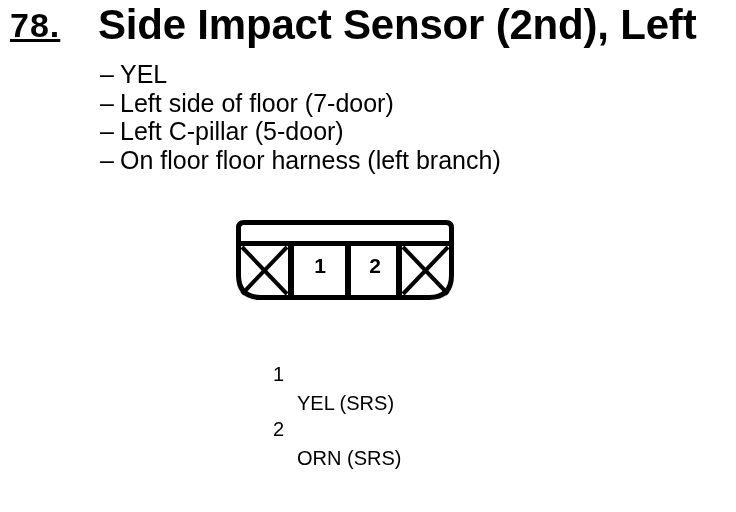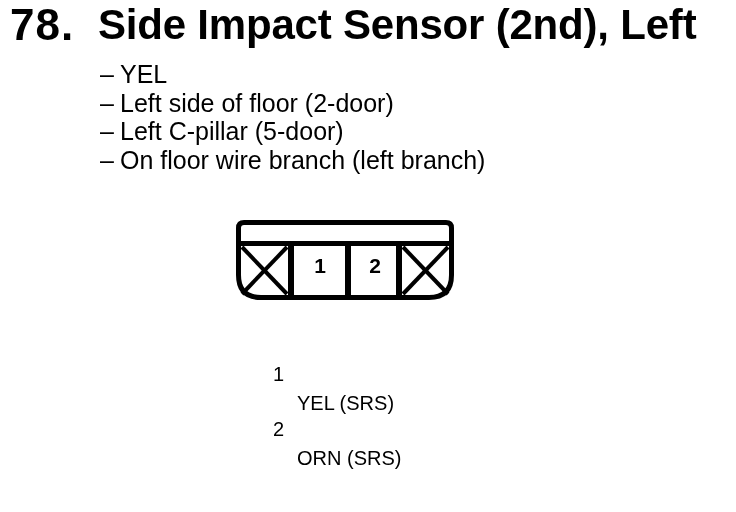--- a/index.html
+++ b/index.html
@@ -14,24 +14,25 @@
     background: #ffffff;
     color: #000000;
     font-family: "Liberation Sans", sans-serif;
     overflow: hidden;
   }
   
   .entry-number {
     position: absolute;
     left: 10px;
     top: 5px;
-    font-size: 44px;
+    font-size: 34px;
     line-height: 40px;
     font-weight: bold;
     letter-spacing: 1px;
+    text-decoration: underline;
   }
   .entry-title {
     position: absolute;
     left: 98px;
     top: 5px;
     font-size: 42px;
     line-height: 40px;
     font-weight: bold;
     letter-spacing: -0.2px;
   }
@@ -90,29 +91,29 @@
   <div class="entry-number">78.</div>
   <div class="entry-title">Side Impact Sensor (2nd), Left</div>
 
   <div class="notes">
     <div class="note-row">
       <span class="note-dash">–</span>
       <span class="note-text">YEL</span>
     </div>
     <div class="note-row">
       <span class="note-dash">–</span>
-      <span class="note-text">Left side of floor (2-door)</span>
+      <span class="note-text">Left side of floor (7-door)</span>
     </div>
     <div class="note-row">
       <span class="note-dash">–</span>
       <span class="note-text">Left C-pillar (5-door)</span>
     </div>
     <div class="note-row">
       <span class="note-dash">–</span>
-      <span class="note-text">On floor wire branch (left branch)</span>
+      <span class="note-text">On floor floor harness (left branch)</span>
     </div>
   </div>
 
   <svg class="connector-svg" width="218" height="80" viewBox="0 0 218 80">
 
     <path d="M 8 2.5 L 210 2.5 Q 215.5 2.5 215.5 8 L 215.5 55
              Q 215.5 77.5 193 77.5 L 25 77.5 Q 2.5 77.5 2.5 55
              L 2.5 8 Q 2.5 2.5 8 2.5 Z" fill="none" stroke="#000000" stroke-width="5"></path>
 
     <line x1="2.5" y1="23.5" x2="215.5" y2="23.5" stroke="#000000" stroke-width="5"></line>

